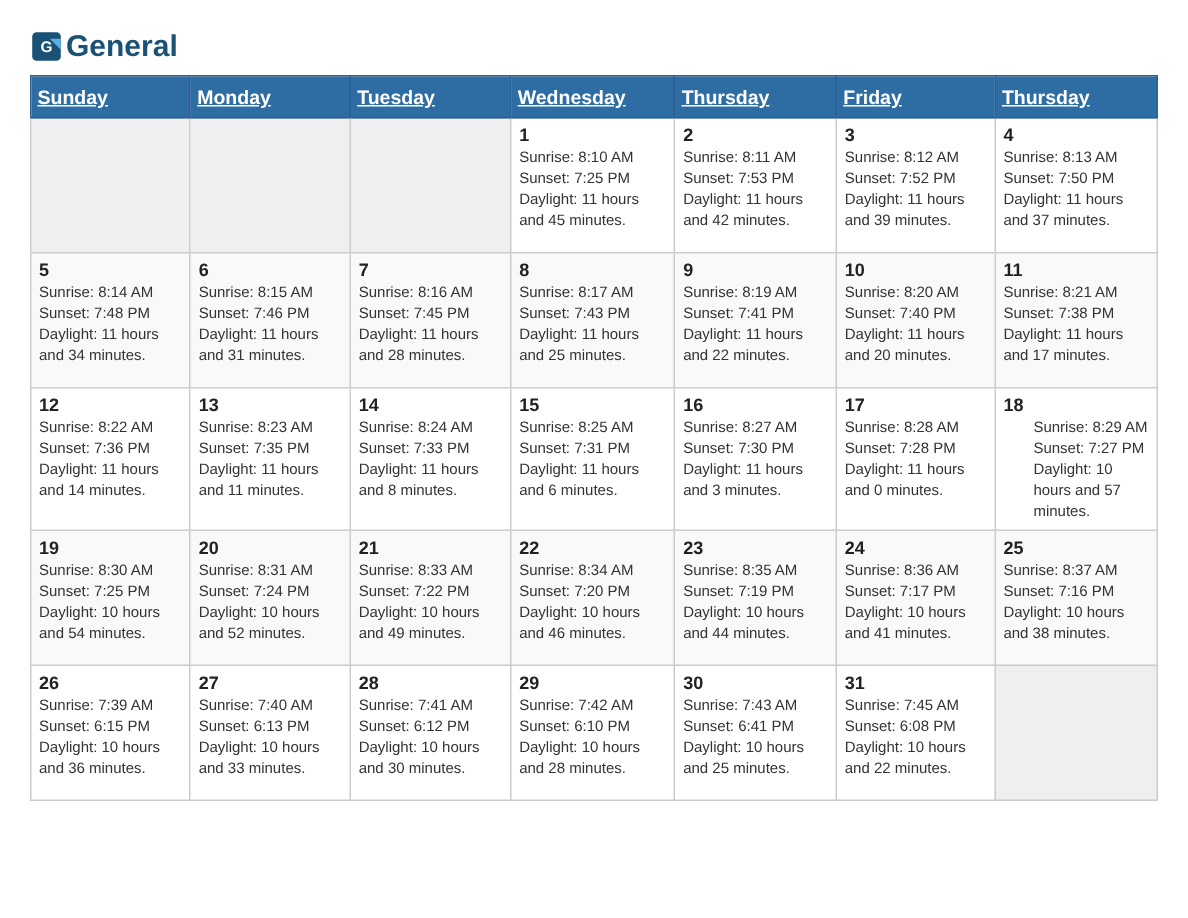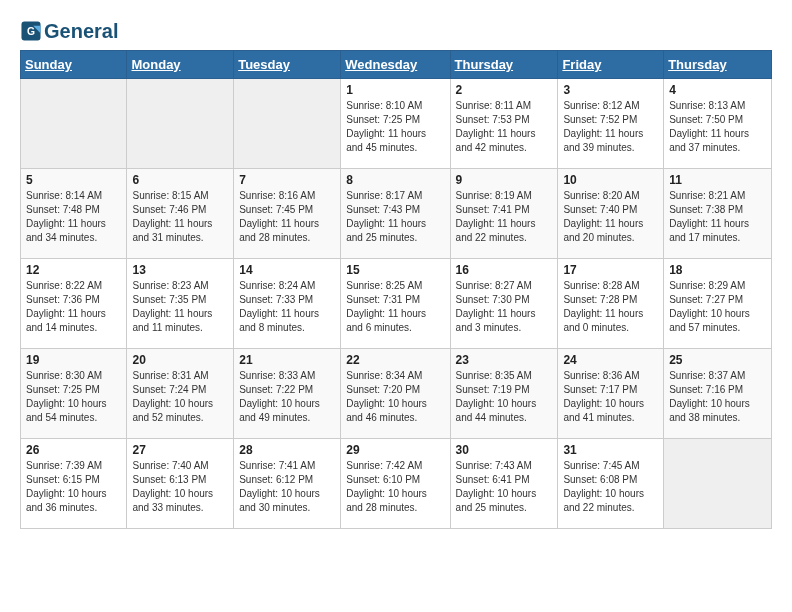--- a/index.html
+++ b/index.html
@@ -233,21 +233,21 @@
 Daylight: 11 hours and 3 minutes.</div>
         </td>
         <td>
           <div class="day-num">17</div>
           <div class="day-info" style="white-space: pre-line;">Sunrise: 8:28 AM
 Sunset: 7:28 PM
 Daylight: 11 hours and 0 minutes.</div>
         </td>
         <td>
           <div class="day-num">18</div>
-          <div class="day-info" style="white-space: pre-line;">Sunrise: 8:29 AM
+          <div class="day-info" style="white-space: pre-line; margin-left: 20px;">Sunrise: 8:29 AM
 Sunset: 7:27 PM
 Daylight: 10 hours and 57 minutes.</div>
         </td>
       </tr>
       <tr>
         <td>
           <div class="day-num">19</div>
           <div class="day-info" style="white-space: pre-line;">Sunrise: 8:30 AM
 Sunset: 7:25 PM
 Daylight: 10 hours and 54 minutes.</div>

